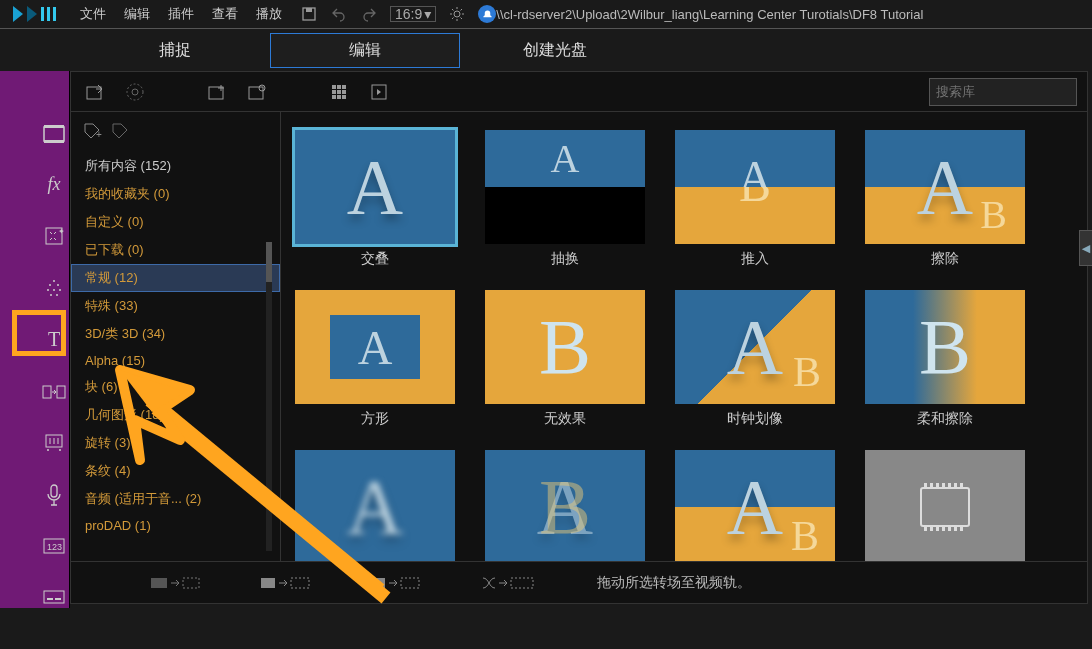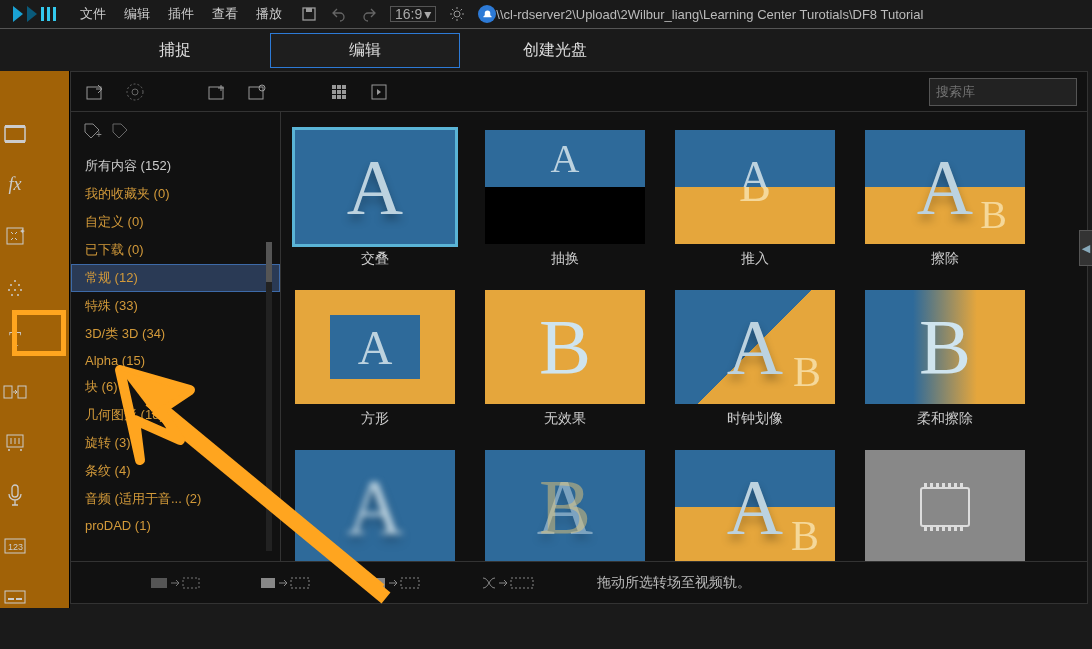--- a/index.html
+++ b/index.html
@@ -11,21 +11,21 @@
 .toolbar-icons{display:flex;gap:12px;margin-left:18px;align-items:center}
 .tb-ico{width:18px;height:18px;display:flex;align-items:center;justify-content:center;cursor:pointer;color:#888;font-size:14px}
 .ratio{border:1px solid #555;padding:0 4px;font-size:14px;color:#aaa;height:16px;display:flex;align-items:center;cursor:pointer}
 .bell{width:18px;height:18px;background:#2d7ad6;border-radius:50%;display:flex;align-items:center;justify-content:center;color:#fff;font-size:11px}
 .path{color:#bbb;font-size:13px;white-space:nowrap;overflow:hidden}
 .sep{height:1px;background:#444;border-top:1px solid #555}
 .modes{height:42px;display:flex;align-items:center;background:#1a1a1a;padding-left:80px}
 .mode{width:190px;text-align:center;font-size:16px;color:#ddd;cursor:pointer;padding:6px 0}
 .mode.active{border:1px solid #2d7ad6;background:#1e1e1e}
 .room-row{display:flex}
-.side{width:70px;background:#a16207;display:flex;flex-direction:column;align-items:flex-start;padding-top:52px;gap:30px;border-right:1px solid #000}
+.side{width:70px;background:#701a75;display:flex;flex-direction:column;align-items:flex-end;padding-top:52px;gap:30px;border-right:1px solid #000}
 .side .room{width:30px;height:30px;display:flex;align-items:center;justify-content:center;cursor:pointer;color:#ccc;font-size:18px}
 .side .hl{position:absolute;left:12px;top:310px;width:54px;height:46px;border:5px solid #ffa51f;z-index:4}
 .content{flex:1;display:flex;flex-direction:column;background:#111;border:1px solid #333;margin:0 4px 4px 0}
 .lib-top{height:40px;display:flex;align-items:center;gap:12px;padding:0 10px;border-bottom:1px solid #333}
 .i-btn{width:28px;height:28px;display:flex;align-items:center;justify-content:center;cursor:pointer;color:#999;border:1px solid transparent}
 .dd{width:170px;height:28px;border:1px solid #555;background:#222;display:flex;align-items:center;justify-content:space-between;padding:0 8px;cursor:pointer;font-size:13px}
 .search{width:148px;height:28px;border:1px solid #555;background:#222;display:flex;align-items:center;padding:0 6px;margin-left:auto}
 .search input{flex:1;background:transparent;border:none;outline:none;color:#ccc;font-size:13px}
 .lib-body{flex:1;display:flex;overflow:hidden}
 .tree{width:210px;border-right:1px solid #333;padding:6px 0;position:relative}

